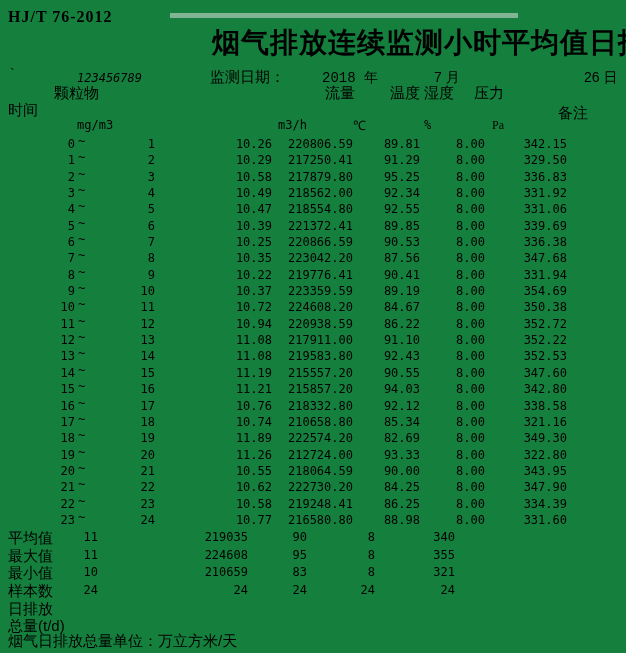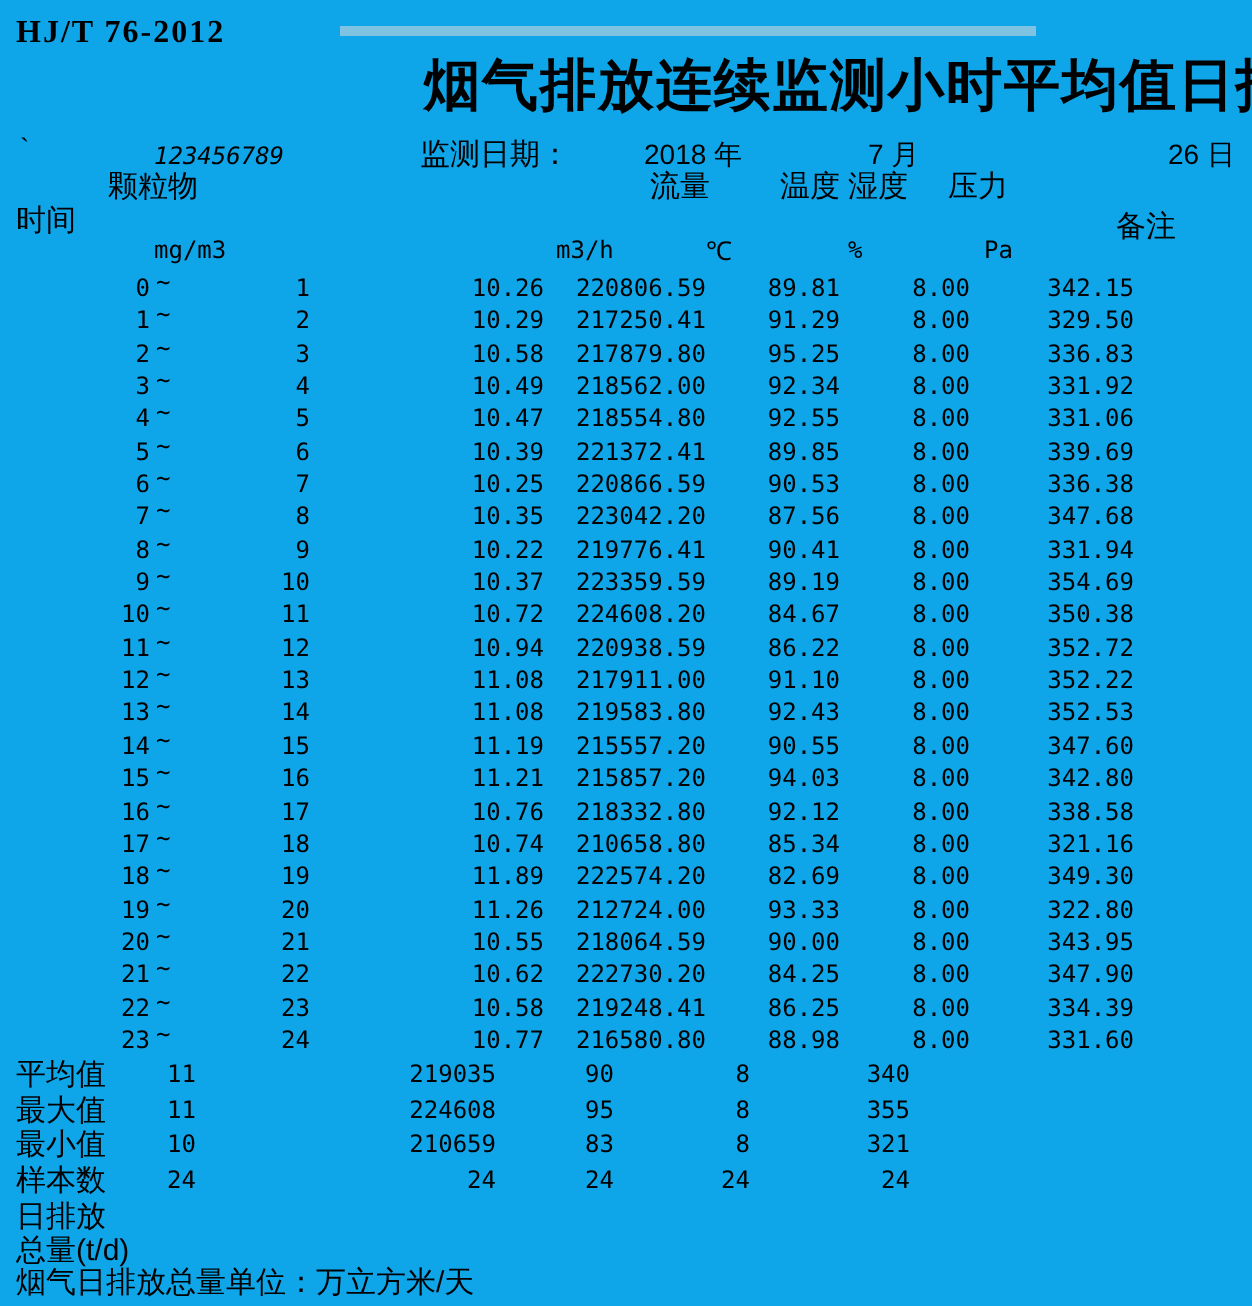--- a/index.html
+++ b/index.html
@@ -1,20 +1,20 @@
 <!DOCTYPE html>
 <html><head>
 <meta charset="utf-8">
 <style>
   html, body { margin: 0; padding: 0; background: #fff; }
   #page {
     position: relative;
     width: 626px;
     height: 653px;
-    background: #0ea5e9;
+    background: #15803d;
     color: #000;
     font-family: "Liberation Sans", sans-serif;
     overflow: hidden;
   }
   .abs { position: absolute; white-space: pre; }
   .cn  { font-size: 15px; font-family: "Liberation Sans", sans-serif; }
   .num { font-size: 12px; font-family: "DejaVu Sans Mono", monospace; }
 
   .doc-code {
     left: 8px; top: 8px;
@@ -28,37 +28,37 @@
   .doc-title {
     left: 212px; top: 24px;
     font-weight: bold; font-size: 28px;
     letter-spacing: 1px;
   }
 
   .plant-row   { left: 8px;  top: 54px; }
   .plant-mark  { left: 10px; top: 66px; font-size: 14px; }
   .plant-id    { left: 77px; top: 71px; font-style: italic; }
   .date-label  { left: 210px; top: 68px; }
-  .date-year   { left: 322px; top: 69px; font-size: 14px; }
+  .date-year   { left: 322px; top: 69px; font-size: 14px; font-family: Liberation Mono, monospace; }
   .date-month  { left: 434px; top: 69px; font-size: 14px; }
   .date-day    { left: 584px; top: 69px; font-size: 14px; }
 
   .hdr-pm   { left: 30px;  top: 84px; margin-left: 24px; }
   .hdr-flow { left: 325px; top: 84px; }
   .hdr-temp { left: 390px; top: 84px; }
   .hdr-hum  { left: 424px; top: 84px; }
   .hdr-pres { left: 474px; top: 84px; }
   .hdr-time { left: 8px;   top: 101px; }
   .hdr-note { left: 558px; top: 104px; }
 
   .unit-pm   { left: 77px;  top: 118px; }
   .unit-flow { left: 278px; top: 118px; }
   .unit-temp { left: 353px; top: 116px; font-size: 13px; font-family: "Liberation Sans", sans-serif; }
   .unit-hum  { left: 424px; top: 118px; }
-  .unit-pres { left: 492px; top: 118px; }
+  .unit-pres { left: 492px; top: 118px; font-family: Liberation Serif, serif; }
 
   #hourly-rows { position: absolute; left: 0; top: 136px; width: 626px; }
   .hrow { position: relative; height: 16.35px; }
   .c {
     position: absolute; top: 0;
     font: 12px "DejaVu Sans Mono", monospace;
     line-height: 16.35px; white-space: pre;
   }
   .c.h1    { right: 551px; }
   .c.tilde { left: 78px; top: -3px; }

